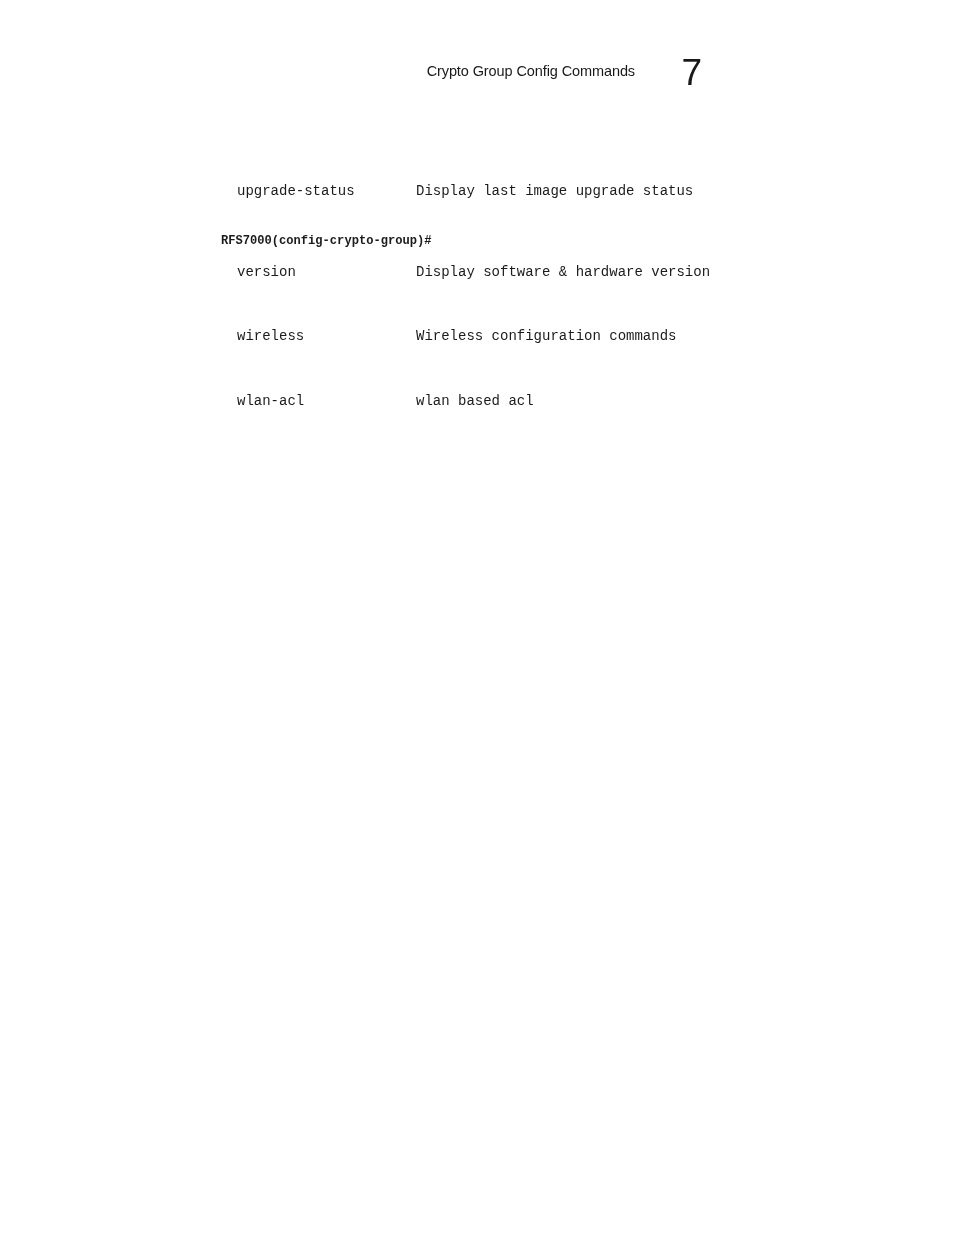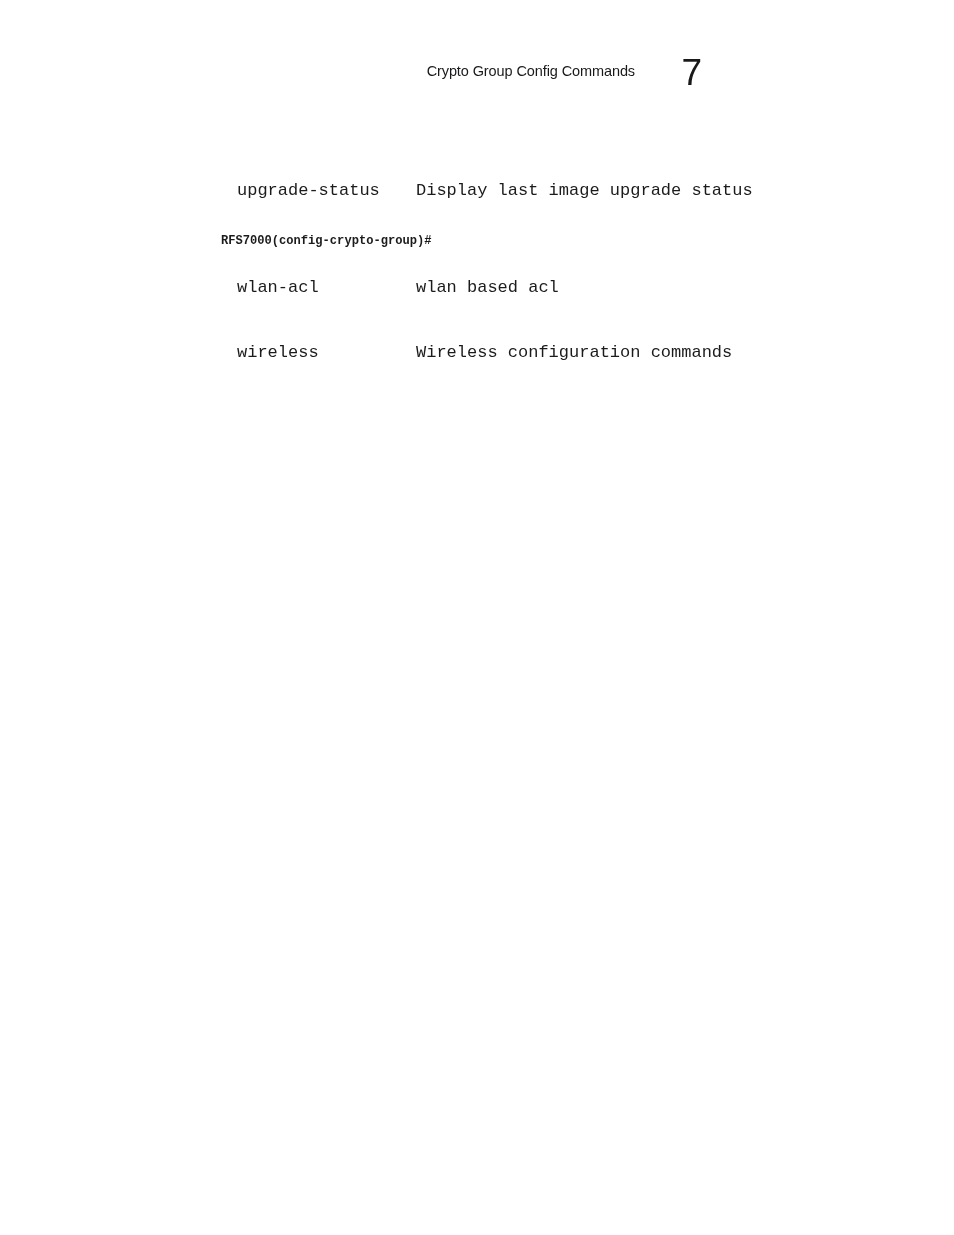--- a/index.html
+++ b/index.html
@@ -55,21 +55,21 @@
     color: #19191b;
     white-space: nowrap;
   }
 
   
   .console-block {
     position: absolute;
     left: 237px;
     top: 134px;
     font-family: "Liberation Mono", "DejaVu Sans Mono", monospace;
-    font-size: 17px;
+    font-size: 14px;
     line-height: 16.2px;
     color: #1b1b1b;
     white-space: pre;
     letter-spacing: 0px;
   }
   .cmd-row {
     display: block;
     white-space: pre;
     height: 16.2px;
   }
@@ -103,22 +103,23 @@
   <div class="page-header">
     <div class="header-title">Crypto Group Config Commands</div>
     <div class="header-pagenum">7</div>
   </div>
 
   <div class="console-block">
 
     <span class="cmd-row"><span class="cmd-name">upgrade-status</span><span class="cmd-desc">Display last image upgrade status</span></span>
 
 
+    <span class="cmd-row"><span class="cmd-name">version</span><span class="cmd-desc">Display software &amp; hardware version</span></span>
+
+    <span class="cmd-row"><span class="cmd-name">wireless</span><span class="cmd-desc">Wireless configuration commands</span></span>
 
     <span class="cmd-row"><span class="cmd-name">wlan-acl</span><span class="cmd-desc">wlan based acl</span></span>
-
-    <span class="cmd-row"><span class="cmd-name">wireless</span><span class="cmd-desc">Wireless configuration commands</span></span>
 
   </div>
 
   <div class="prompt-line">RFS7000(config-crypto-group)#</div>
 
 </div>
 
 </body></html>

